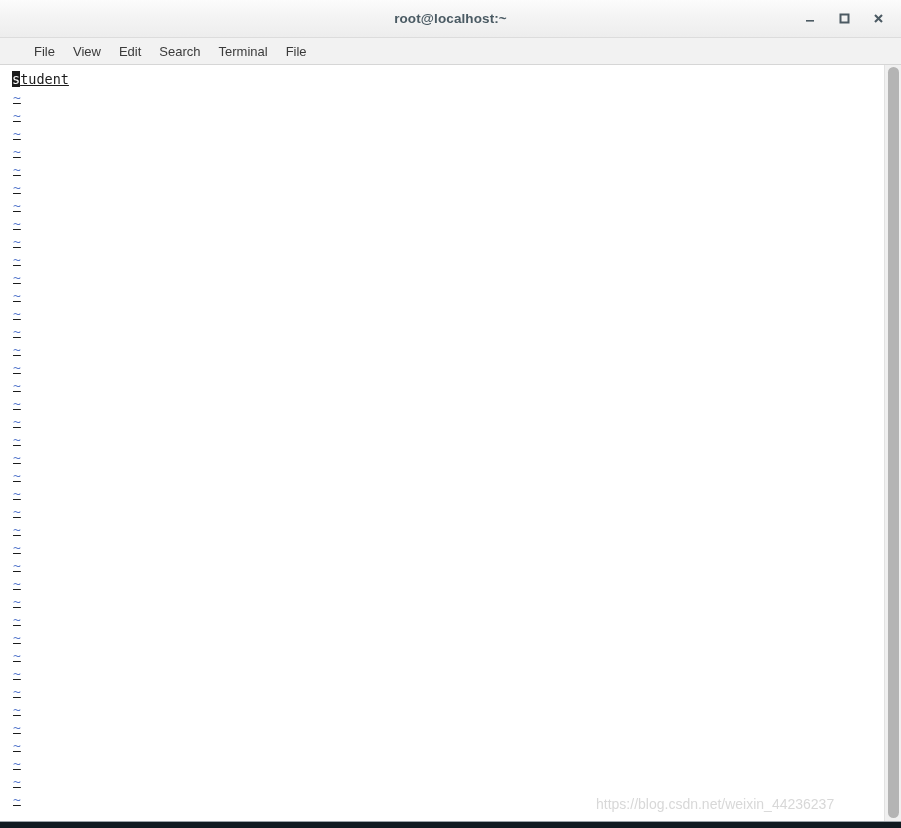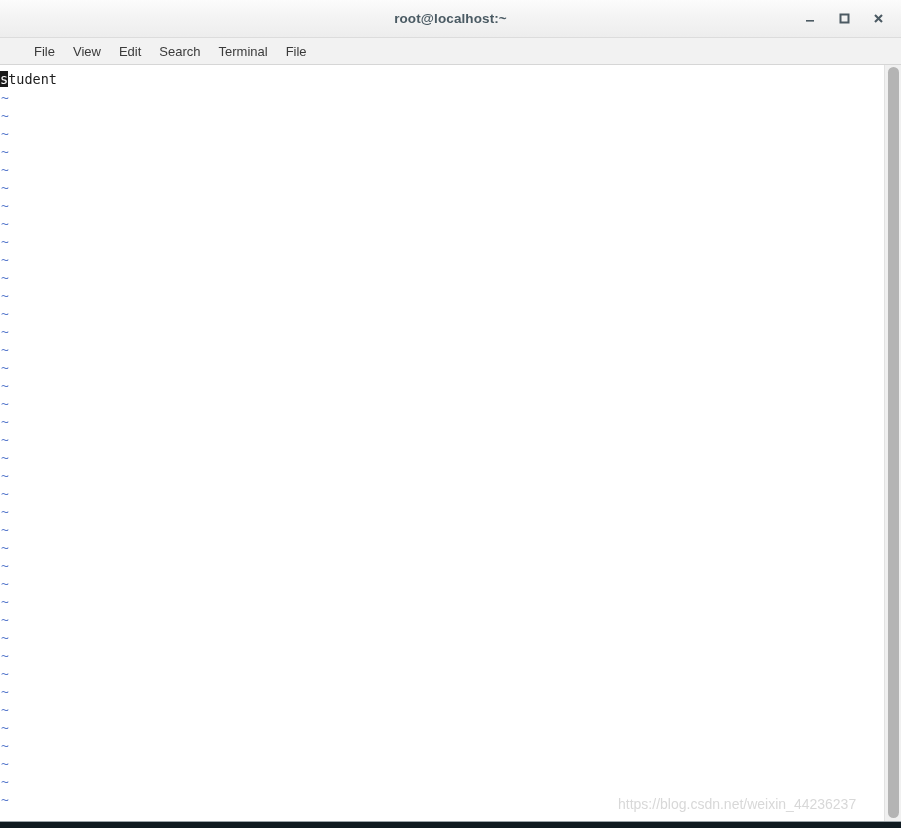--- a/index.html
+++ b/index.html
@@ -104,21 +104,22 @@
     position: absolute;
     left: 0;
     top: 5px;
     right: 0;
     bottom: 0;
   }
   .term-line {
     height: 18px;
     line-height: 18px;
     white-space: pre;
-    padding-left: 0px;
+    padding-left: 12px;
+    text-decoration: underline;
   }
   .tilde {
     color: #5577cc;
     font-size: 13px;
     padding-left: 1px;
   }
   .cursor-block {
     background: #1b1b1b;
     color: #ffffff;
   }
@@ -137,21 +138,21 @@
     white-space: pre;
   }
   .status-pos {
     position: absolute;
     left: 728px;
   }
 
   
   .watermark {
     position: absolute;
-    left: 618px;
+    left: 596px;
     bottom: 8px;
     font-family: "Liberation Sans", sans-serif;
     font-size: 14px;
     color: #d8d8d8;
     white-space: nowrap;
     user-select: none;
     pointer-events: none;
   }
 
   

